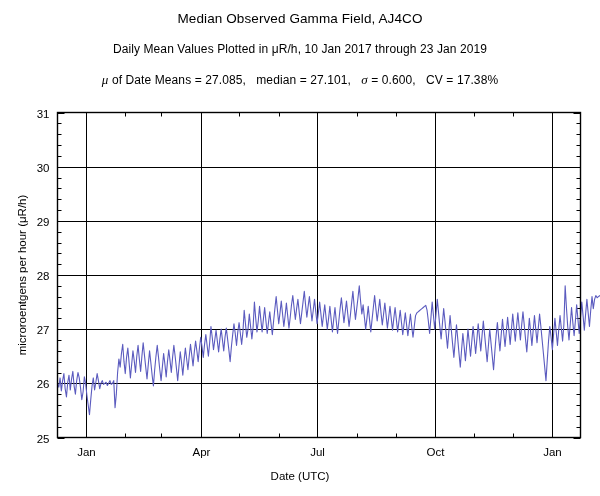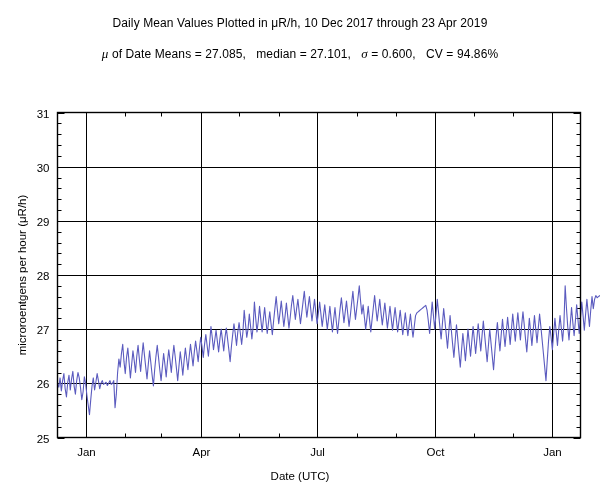--- a/index.html
+++ b/index.html
@@ -71,33 +71,34 @@
     font-family: "Liberation Sans", sans-serif;
     fill: #000000;
   }
 </style>
 </head>
 <body>
 
 <div id="figure">
 
   <div class="title-block">
+    <div class="title-main">Median Observed Gamma Field, AJ4CO</div>
     <div class="title-sub">
-      <span>Daily Mean Values Plotted in μR/h, 10 Dec 2017 through 23 Apr 2019</span>
+      <span>Daily Mean Values Plotted in μR/h, 10 Jan 2017 through 23 Jan 2019</span>
     </div>
     <div class="title-stats">
       <span class="ital">μ</span>
       <span>of Date Means = 27.085,</span>
       &nbsp;
       <span>median = 27.101,</span>
       &nbsp;
       <span class="ital">σ</span>
       <span>= 0.600,</span>
       &nbsp;
-      <span>CV = 94.86%</span>
+      <span>CV = 17.38%</span>
     </div>
   </div>
 
   <svg id="plotsvg" width="600" height="496">
     <g id="grid-group">
         <line x1="57.5" y1="383.5" x2="580.5" y2="383.5" stroke="#000000" stroke-width="1"></line>
         <line x1="57.5" y1="329.5" x2="580.5" y2="329.5" stroke="#000000" stroke-width="1"></line>
         <line x1="57.5" y1="275.5" x2="580.5" y2="275.5" stroke="#000000" stroke-width="1"></line>
         <line x1="57.5" y1="221.5" x2="580.5" y2="221.5" stroke="#000000" stroke-width="1"></line>
         <line x1="57.5" y1="167.5" x2="580.5" y2="167.5" stroke="#000000" stroke-width="1"></line>

